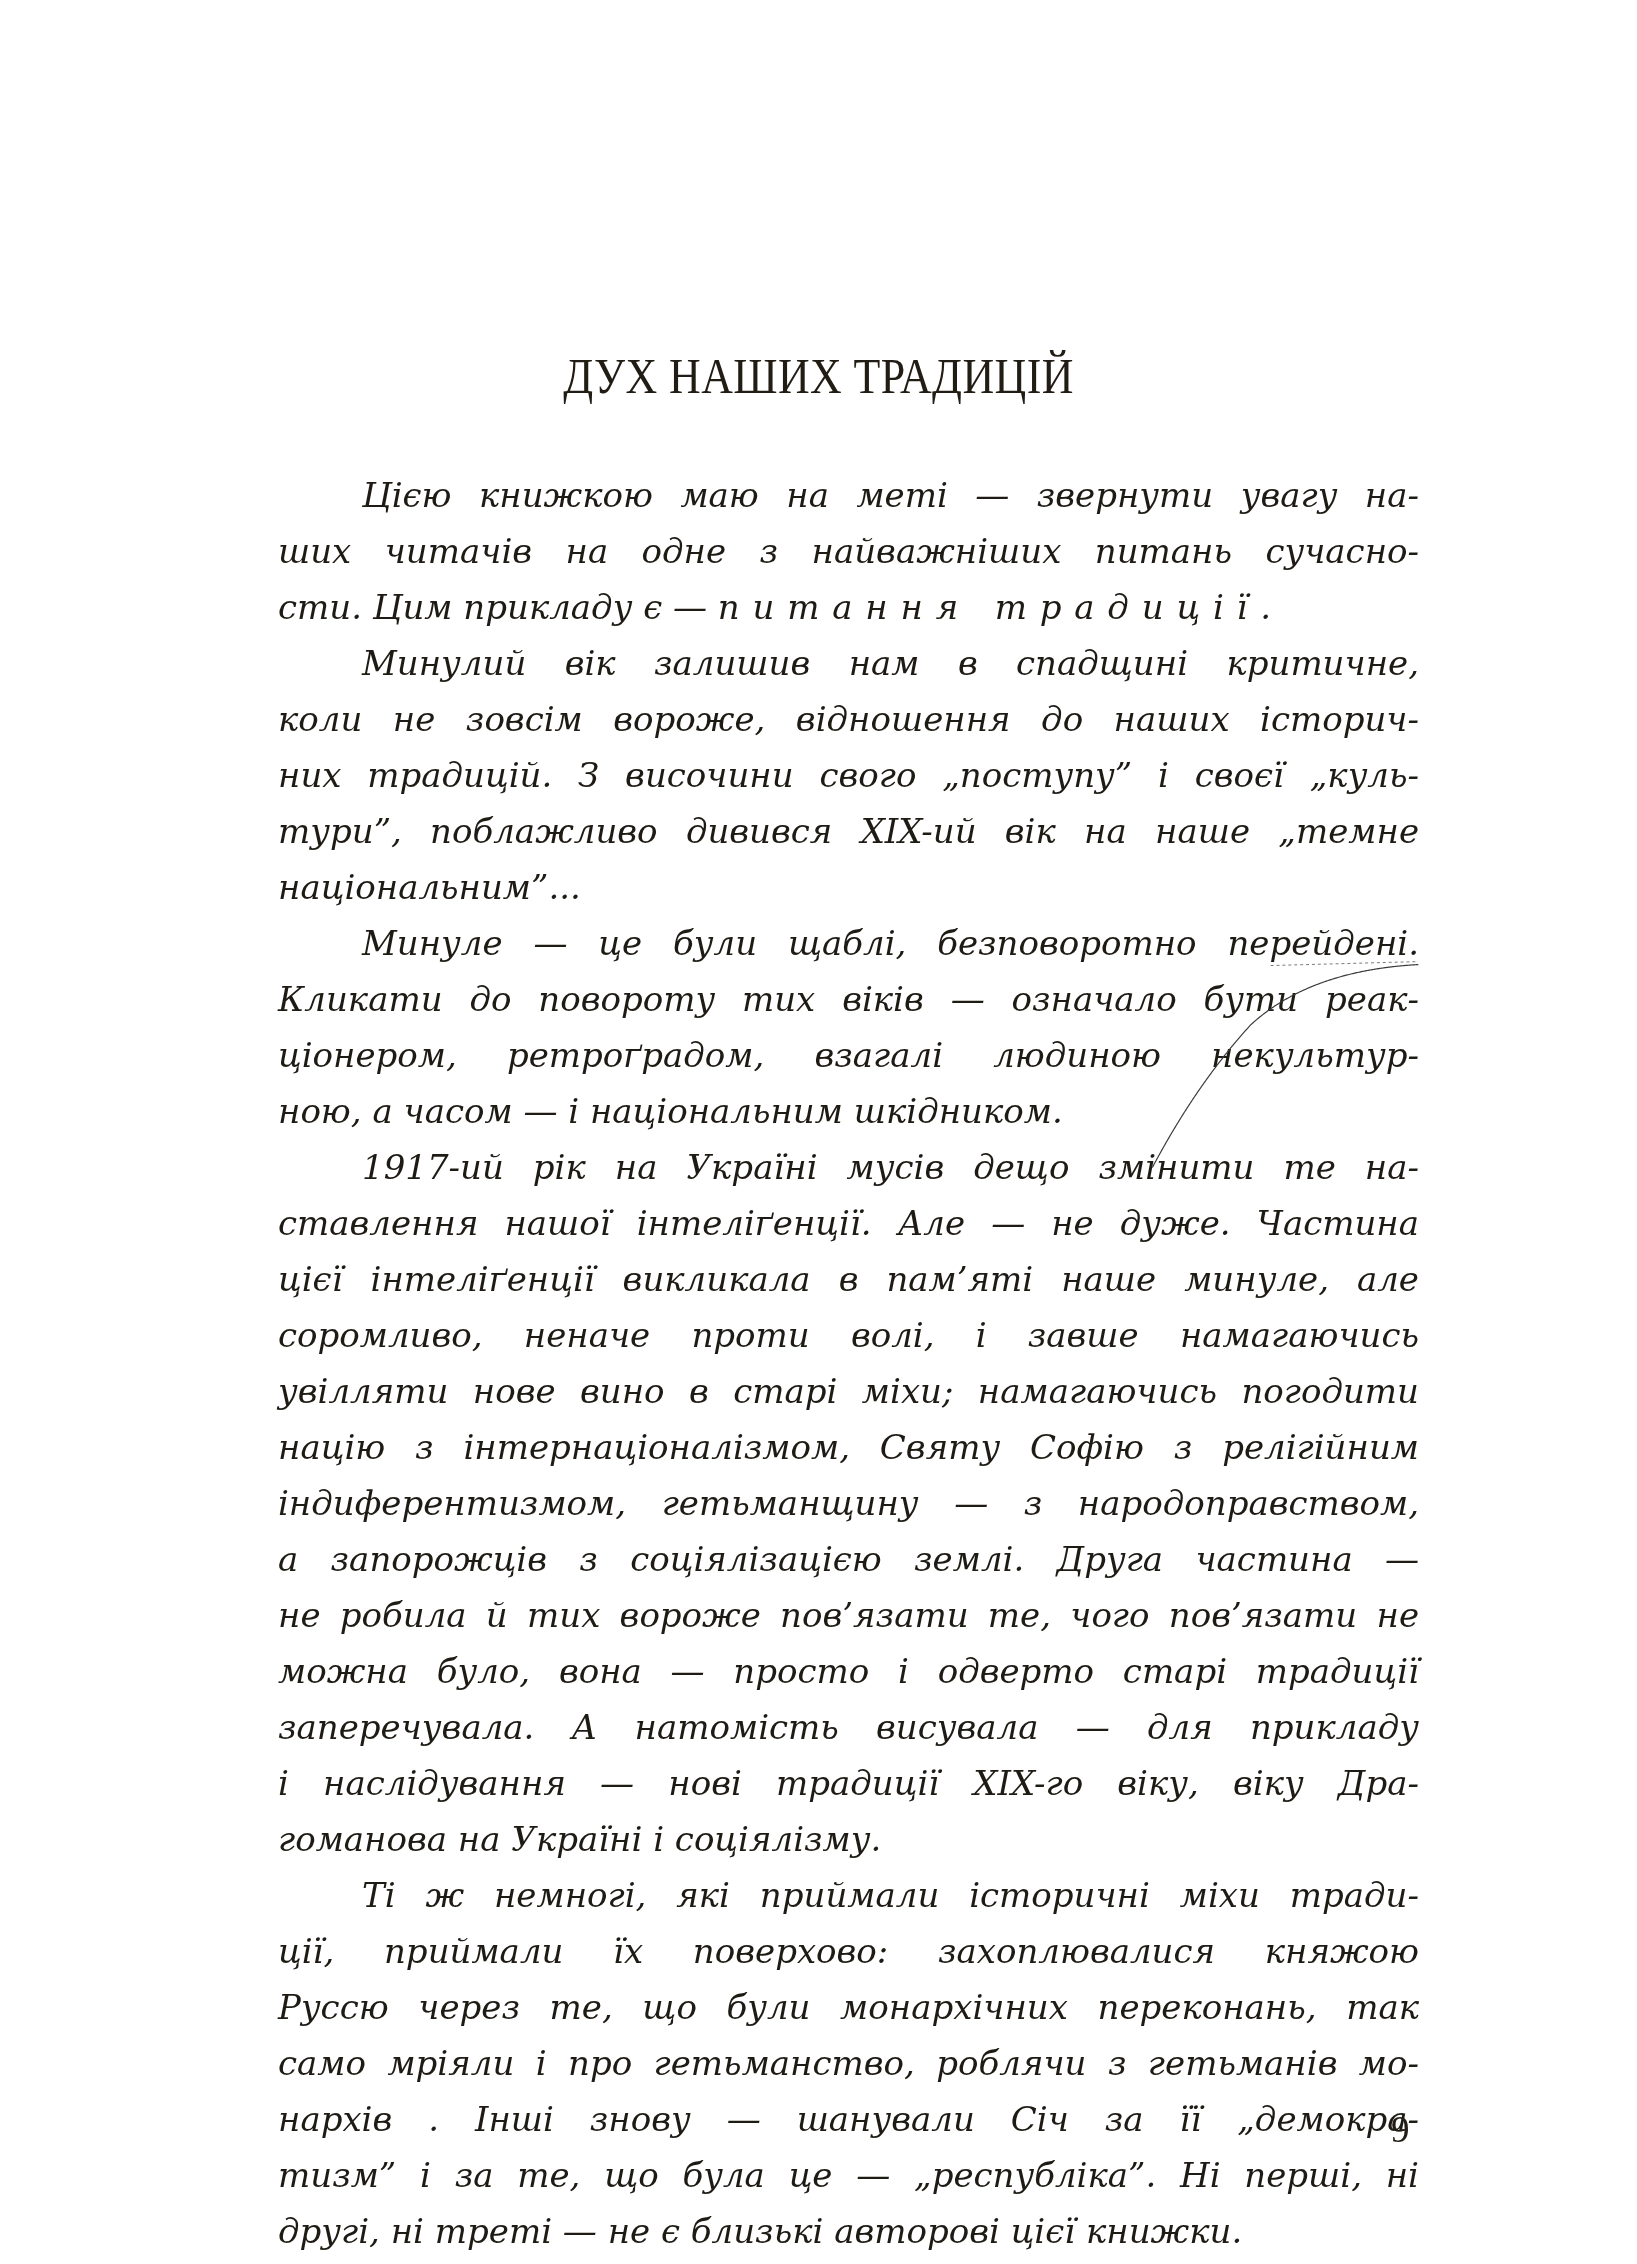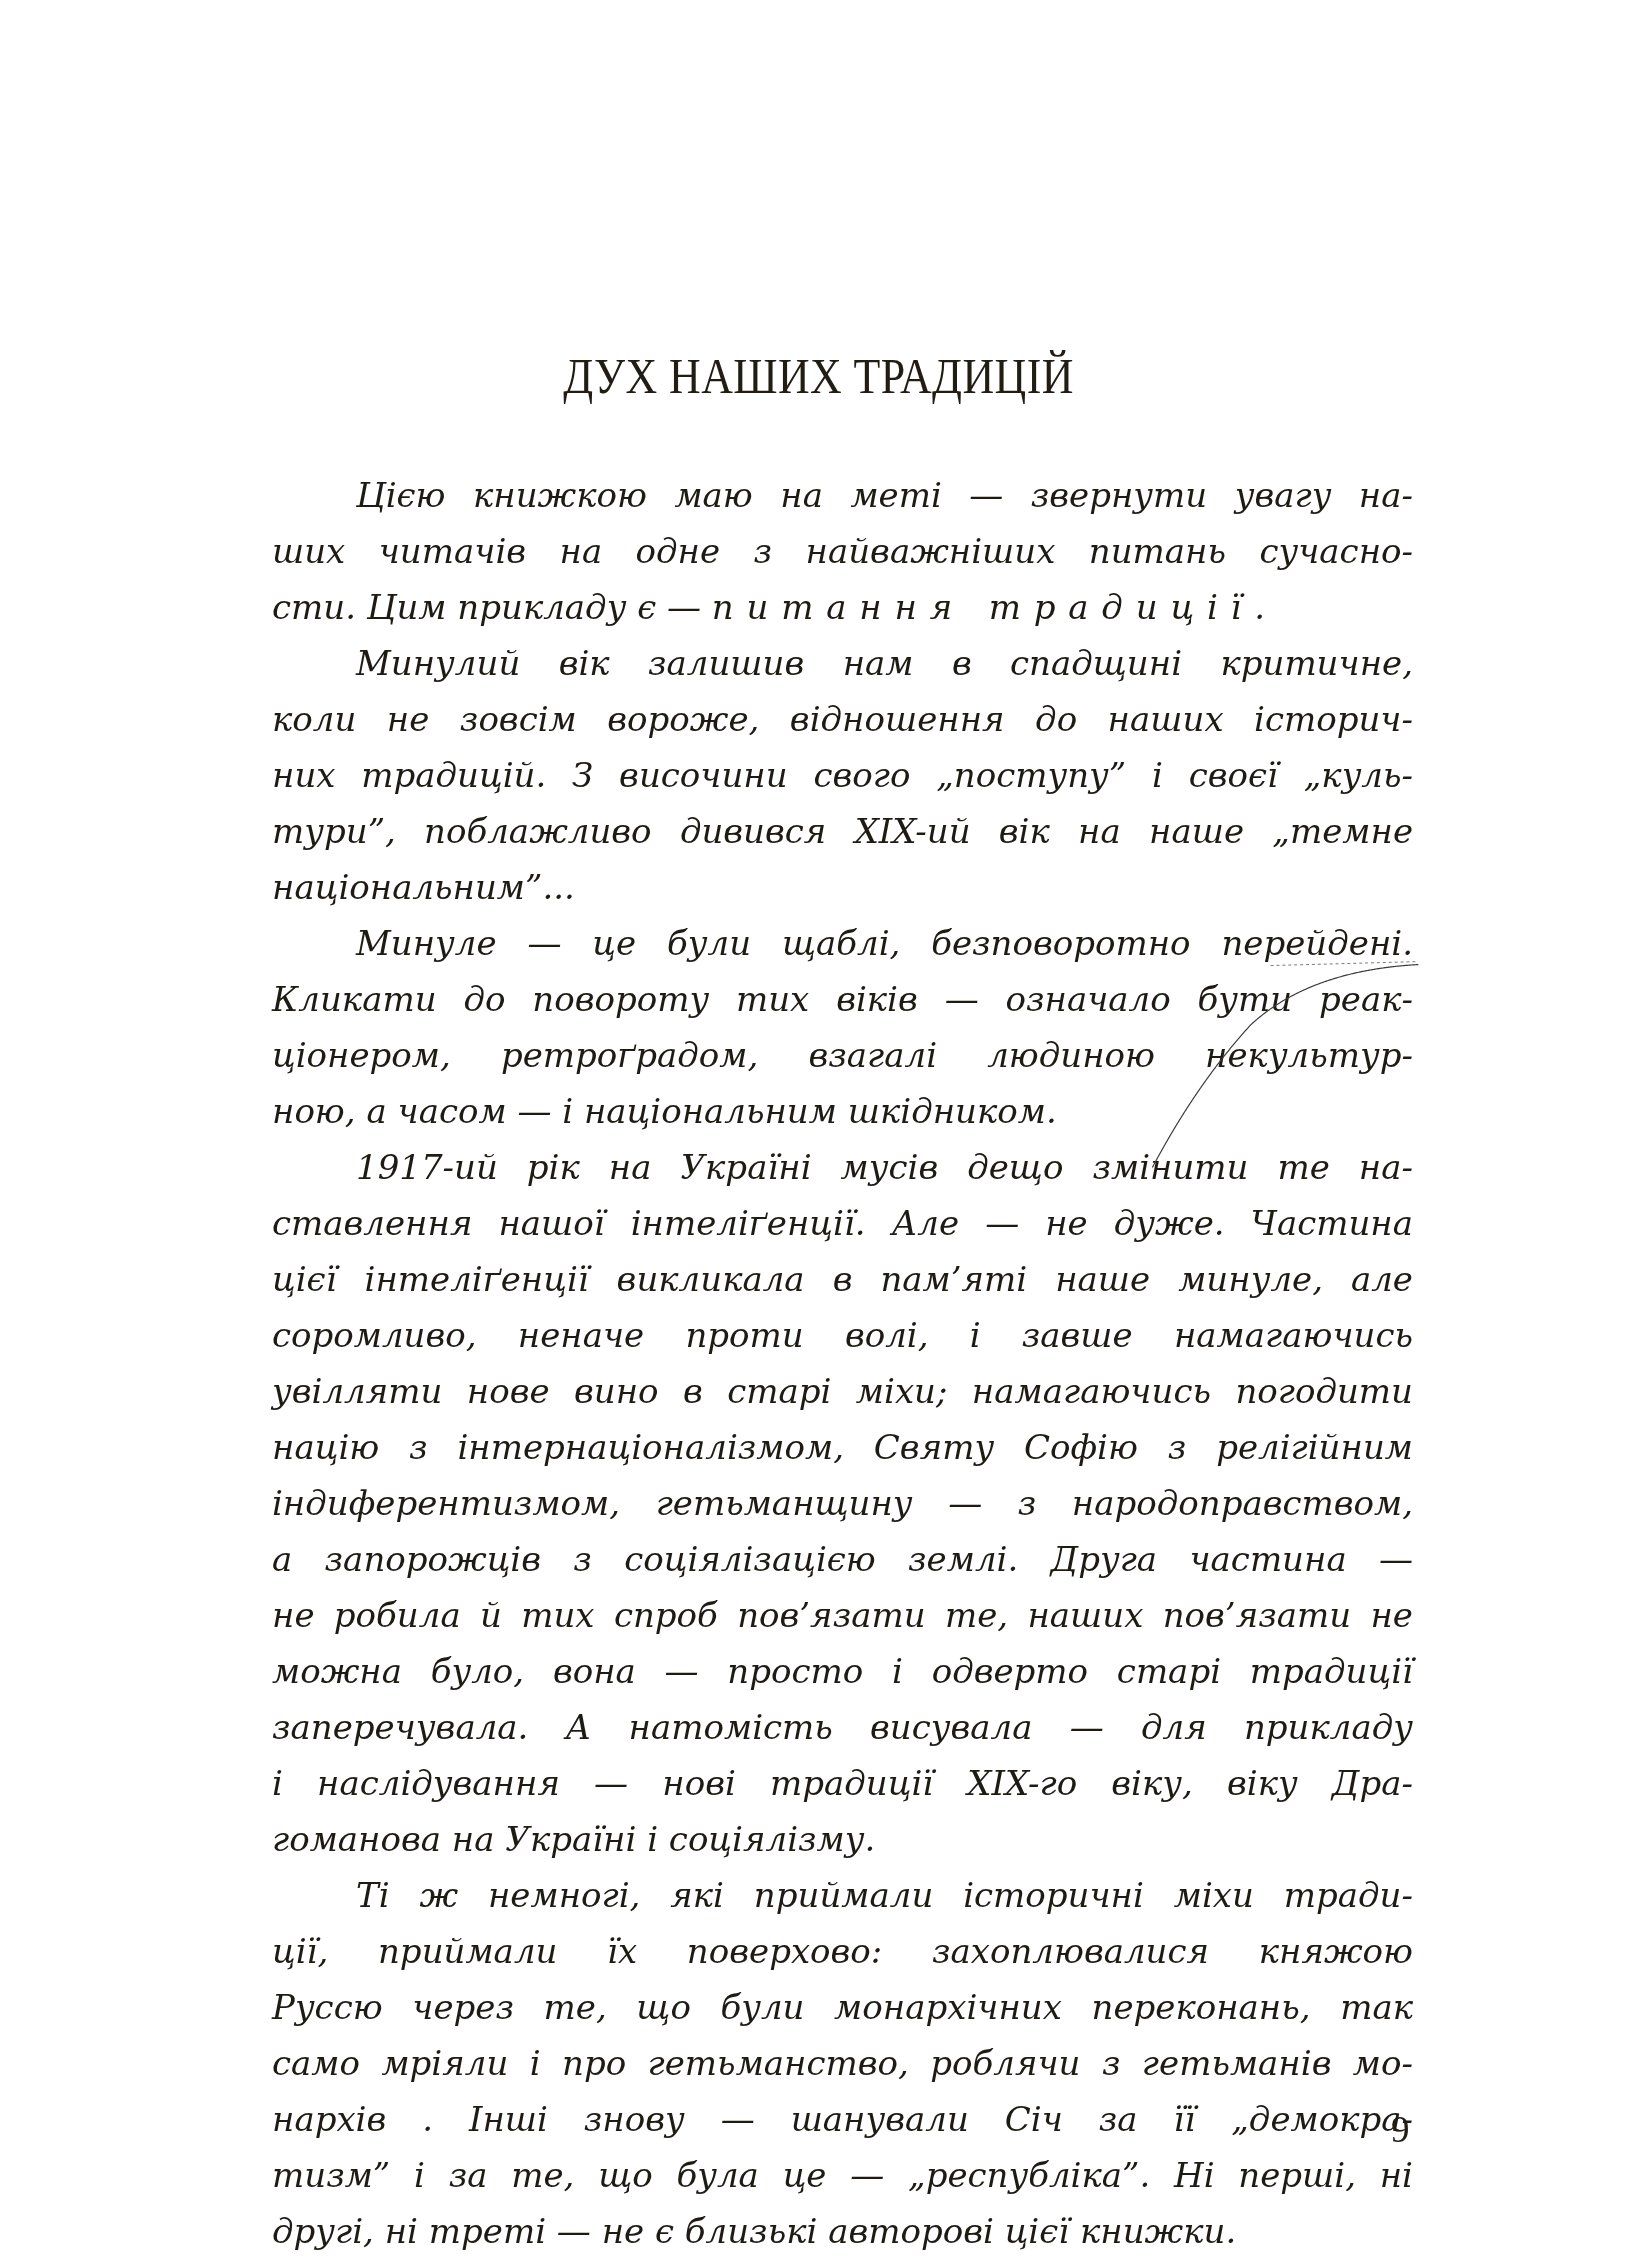--- a/index.html
+++ b/index.html
@@ -5,21 +5,21 @@
   html, body { margin: 0; padding: 0; background: #ffffff; }
   body { width: 1637px; height: 2265px; position: relative; overflow: hidden; color: #1e1a14; }
   .page { position: absolute; left: 0; top: 0; width: 1491px; height: 2265px; background: #ffffff; }
   .title {
     position: absolute; left: 0; width: 1637px; top: 313px;
     text-align: center; font-family: "Liberation Serif", serif;
     font-size: 51px; letter-spacing: 0.5px; color: #211c14; font-weight: normal;
     transform: scaleX(0.86); transform-origin: center;
   }
   .body {
-    position: absolute; left: 272px; top: 467px; width: 1141px;
+    position: absolute; left: 278px; top: 467px; width: 1141px;
     font-family: "DejaVu Serif", serif; font-style: italic;
     font-size: 34px; line-height: 56px; color: #1e1a14;
   }
   .line { display: block; white-space: nowrap; text-align: justify; text-align-last: justify; height: 56px; }
   .line.last { text-align-last: left; }
   .line.indent { padding-left: 84px; }
   .spaced { letter-spacing: 12.8px; }
   .pagenum {
     position: absolute; left: 1391px; top: 2108px;
     font-family: "Liberation Serif", serif; font-size: 37px; color: #211c14;
@@ -51,21 +51,21 @@
     <span class="line last">ною, а часом — і національним шкідником.</span>
 
     <span class="line indent">1917-ий рік на Україні мусів дещо змінити те на-</span>
     <span class="line">ставлення нашої інтеліґенції. Але — не дуже. Частина</span>
     <span class="line">цієї інтеліґенції викликала в пам’яті наше минуле, але</span>
     <span class="line">соромливо, неначе проти волі, і завше намагаючись</span>
     <span class="line">увілляти нове вино в старі міхи; намагаючись погодити</span>
     <span class="line">націю з інтернаціоналізмом, Святу Софію з релігійним</span>
     <span class="line">індиферентизмом, гетьманщину — з народоправством,</span>
     <span class="line">а запорожців з соціялізацією землі. Друга частина —</span>
-    <span class="line">не робила й тих спроб пов’язати те, наших пов’язати не</span>
+    <span class="line">не робила й тих вороже пов’язати те, чого пов’язати не</span>
     <span class="line">можна було, вона — просто і одверто старі традиції</span>
     <span class="line">заперечувала. А натомість висувала — для прикладу</span>
     <span class="line">і наслідування — нові традиції XIX-го віку, віку Дра-</span>
     <span class="line last">гоманова на Україні і соціялізму.</span>
 
     <span class="line indent">Ті ж немногі, які приймали історичні міхи тради-</span>
     <span class="line">ції, приймали їх поверхово: захоплювалися княжою</span>
     <span class="line">Руссю через те, що були монархічних переконань, так</span>
     <span class="line">само мріяли і про гетьманство, роблячи з гетьманів мо-</span>
     <span class="line">нархів . Інші знову — шанували Січ за її „демокра-</span>

